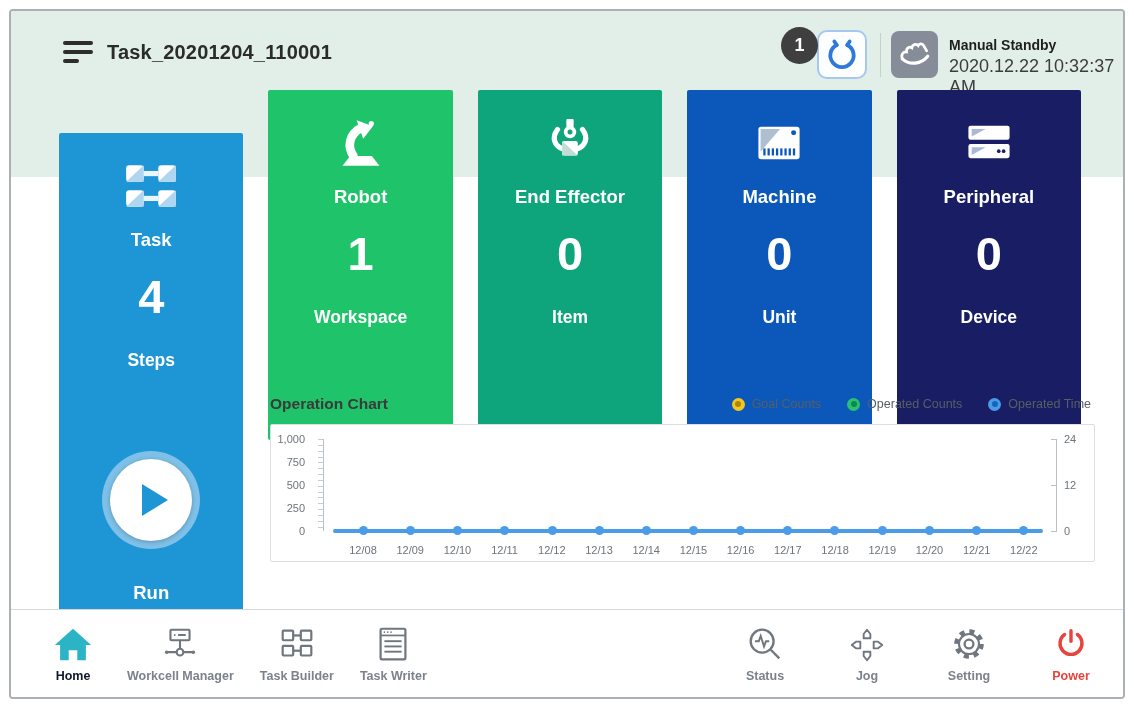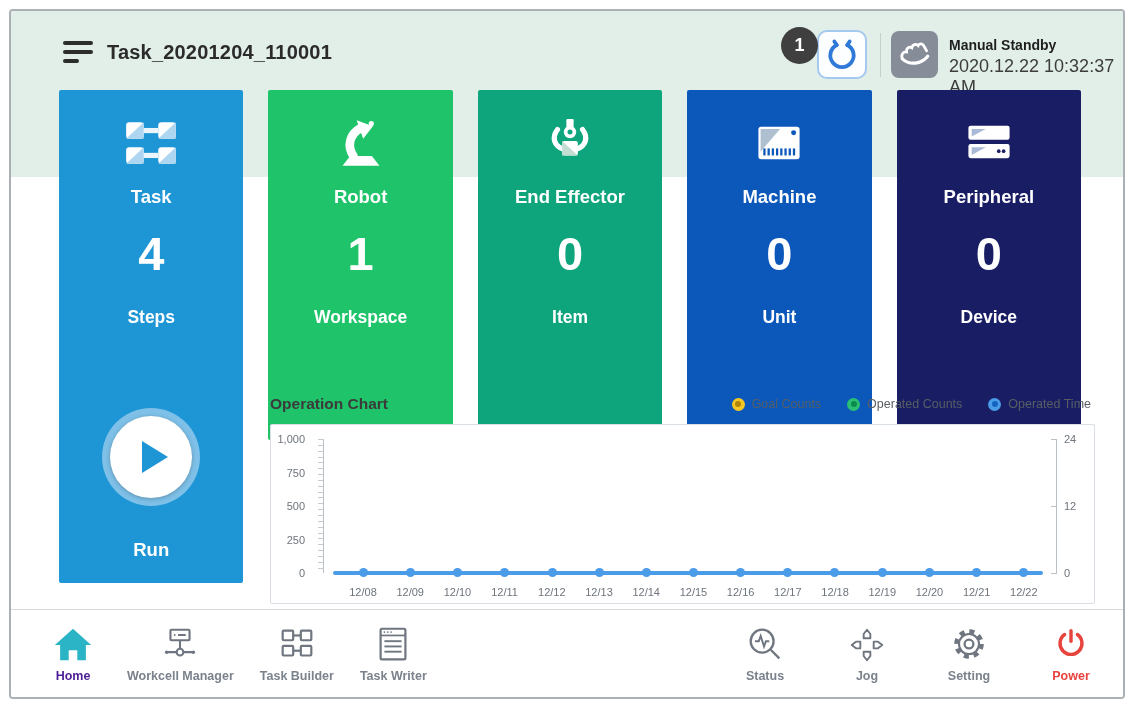--- a/index.html
+++ b/index.html
@@ -17,21 +17,21 @@
   .tool-btn { position:absolute; left:806px; top:19px; width:50px; height:49px; background:#fdfeff; border:2px solid #a5c8ee; border-radius:10px; display:flex; align-items:center; justify-content:center; cursor:pointer; z-index:1; }
   .hd-divider { position:absolute; left:869px; top:22px; width:1px; height:44px; background:#c2d1cc; }
   .mode-tile { position:absolute; left:880px; top:20px; width:47px; height:47px; background:#878d98; border-radius:8px; display:flex; align-items:center; justify-content:center; cursor:pointer; }
   .mode-text { position:absolute; left:938px; top:26px; }
   .mode-title { font-size:14px; font-weight:700; color:#1e1e1e; }
   .mode-time { font-size:18px; color:#3d3d3d; margin-top:3px; }
 
   
   .cards { position:absolute; left:48px; right:42px; top:79px; display:flex; gap:25px; align-items:flex-start; }
   .card { flex:1; height:350px; border-radius:2px; display:flex; flex-direction:column; align-items:center; padding-top:24px; cursor:pointer; color:#fff; }
-  .card.tall { height:493px; position:relative; }
+  .card.tall { height:493px; position:relative;margin-top:43px; }
   .c-task{background:#1e96d5;} .c-robot{background:#1fc46a;} .c-end{background:#0ea57c;} .c-machine{background:#0c58ba;} .c-periph{background:#191e64;}
   .card-icon { height:58px; display:flex; align-items:center; justify-content:center; }
   .card-label { margin-top:14px; font-size:18.5px; font-weight:700; }
   .card-value { margin-top:22px; font-size:47px; font-weight:700; line-height:1; }
   .card-unit { margin-top:30px; font-size:17.5px; font-weight:700; }
   .run-group { position:absolute; left:0; right:0; bottom:22px; display:flex; flex-direction:column; align-items:center;gap:19px; }
   .run-ring { width:98px; height:98px; border-radius:50%; background:#7ec0e8; display:flex; align-items:center; justify-content:center; cursor:pointer; }
   .run-core { width:82px; height:82px; border-radius:50%; background:#fff; box-shadow:0 1px 4px rgba(0,0,0,.25); display:flex; align-items:center; justify-content:center; }
   .run-tri { width:0; height:0; border-left:26px solid #1e96d5; border-top:16px solid transparent; border-bottom:16px solid transparent; margin-left:7px; }
   .run-label { margin-top:14px; font-size:18.5px; font-weight:700; color:#fff; }
@@ -39,21 +39,21 @@
   
   .chart-head { position:absolute; left:259px; right:32px; top:384px; display:flex; justify-content:space-between; align-items:center; }
   .chart-title { font-size:15.5px; font-weight:700; color:#3a3a3a; }
   .legend { display:flex; gap:26px; align-items:flex-end; }
   .lg-item { display:flex; align-items:center; gap:7px; font-size:12.5px; color:#585e64; }
   .lgdot { width:13px; height:13px; border-radius:50%; position:relative; }
   .lgdot::after { content:""; position:absolute; left:3.5px; top:3.5px; width:6px; height:6px; border-radius:50%; }
   .lg-goal{background:#f3c723;} .lg-goal::after{background:#b08508;}
   .lg-op{background:#2bbf74;} .lg-op::after{background:#0c8a4d;}
   .lg-time{background:#4a9be8;} .lg-time::after{background:#1565c0;}
-  .chart-box { position:absolute; left:259px; top:413px; width:825px; height:180px; border:1px solid #d9dfe4; border-radius:2px; background:#fff; }
+  .chart-box { position:absolute; left:259px; top:413px; width:825px; height:138px; border:1px solid #d9dfe4; border-radius:2px; background:#fff; }
   .minor-ticks { position:absolute; left:47px; top:14px; bottom:30px; width:5px;
     background:repeating-linear-gradient(to bottom,#c6ccd1 0 1px,transparent 1px 5.85px); }
   .y-axis { position:absolute; left:52px; top:14px; bottom:30px; border-left:1px solid #b9c0c6; }
   .ylabs { position:absolute; left:2px; width:42px; top:14px; bottom:30px; }
   .ylab { position:absolute; right:10px; transform:translateY(-50%); font-size:11px; color:#6e747b; }
   .y2-axis { position:absolute; right:37px; top:14px; bottom:30px; border-left:1px solid #b9c0c6; }
   .y2-axis .tick { position:absolute; left:-6px; width:6px; height:1px; background:#b9c0c6; }
   .y2labs { position:absolute; right:6px; width:26px; top:14px; bottom:30px; }
   .ylab.r { right:auto; left:2px; }
   .op-line { position:absolute; left:62px; width:710px; bottom:28px; height:4px; border-radius:2px; background:#4a9be8; }
@@ -62,21 +62,21 @@
   .xlabs { position:absolute; left:75px; right:53px; bottom:5px; display:flex; justify-content:space-between; }
   .xlab { width:34px; text-align:center; font-size:11px; color:#6e747b; }
 
   
   .navbar { position:absolute; left:0; right:0; bottom:0; height:88px; border-top:1px solid #d5d9dc; background:#fff; display:flex; align-items:center; justify-content:space-between; padding:0 24px 0 34px; }
   .nav-group { display:flex; align-items:flex-end; }
   .nav-group.left { gap:26px; } .nav-group.right { gap:46px; }
   .nav-item { display:flex; flex-direction:column; align-items:center; cursor:pointer; min-width:56px; }
   .nav-item svg { display:block; }
   .nav-label { margin-top:3px; font-size:12.5px; font-weight:700; color:#7b828c; white-space:nowrap; }
-  .nav-item.active .nav-label { color:#4c1d95; }
+  .nav-item.active .nav-label { color:#0f172a; }
   .nav-item.power .nav-label { color:#e8443e; }
 </style>
 </head>
 <body>
 
 <div class="page">
   <div class="frame">
 
     <div class="header-band"></div>
     <div class="hamburger">

